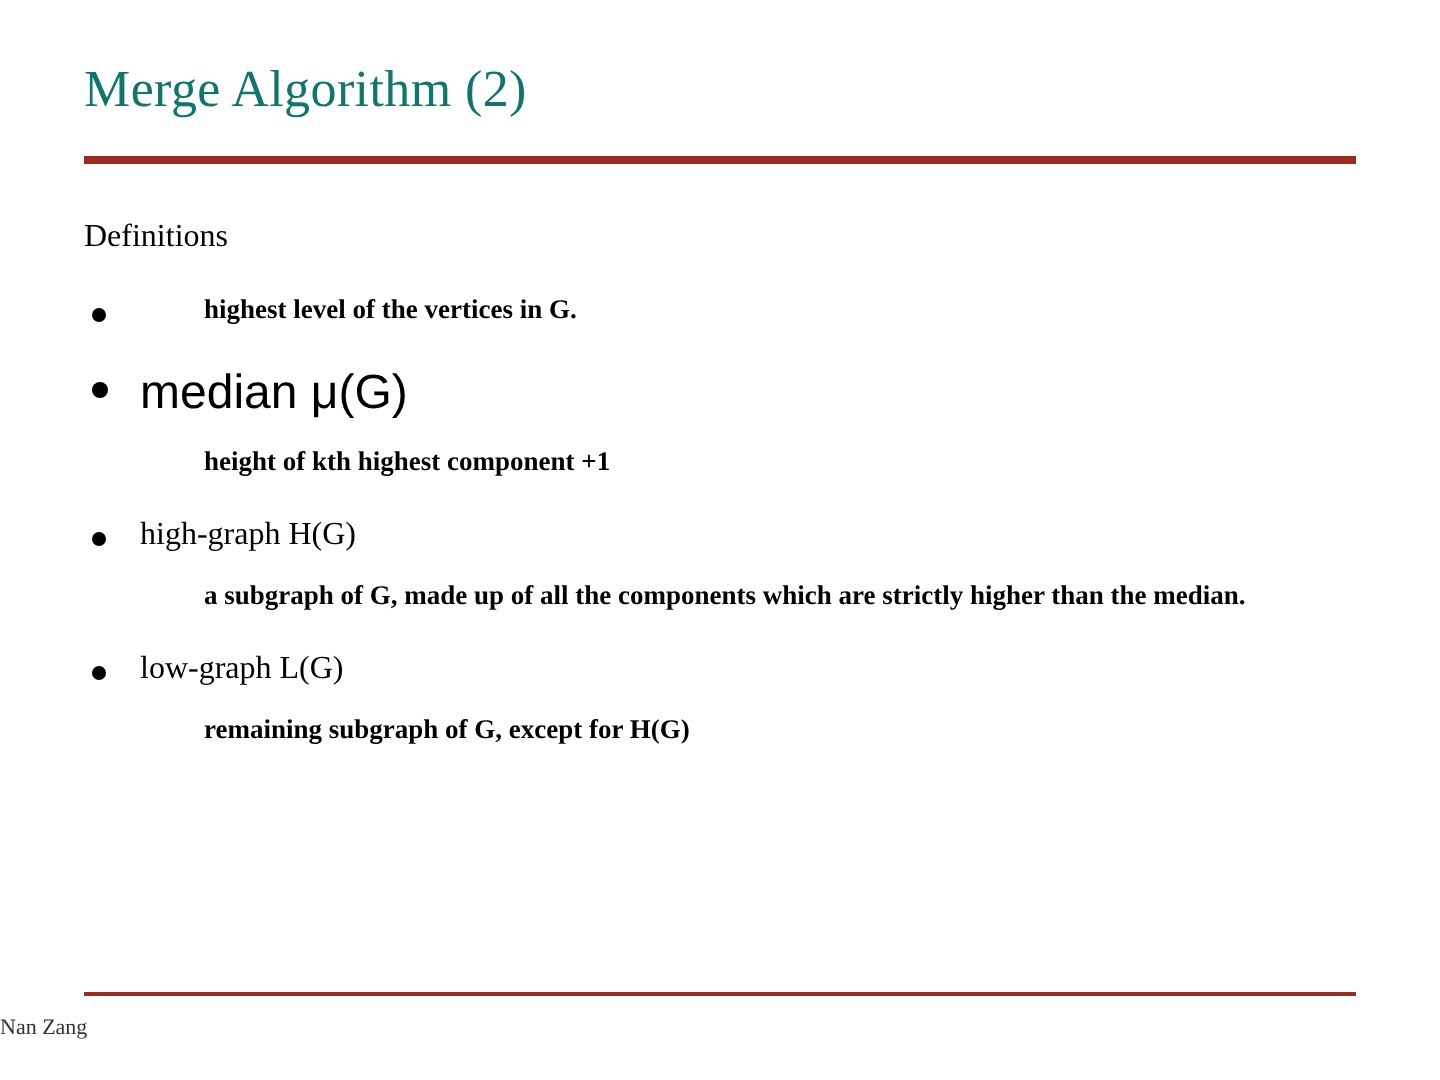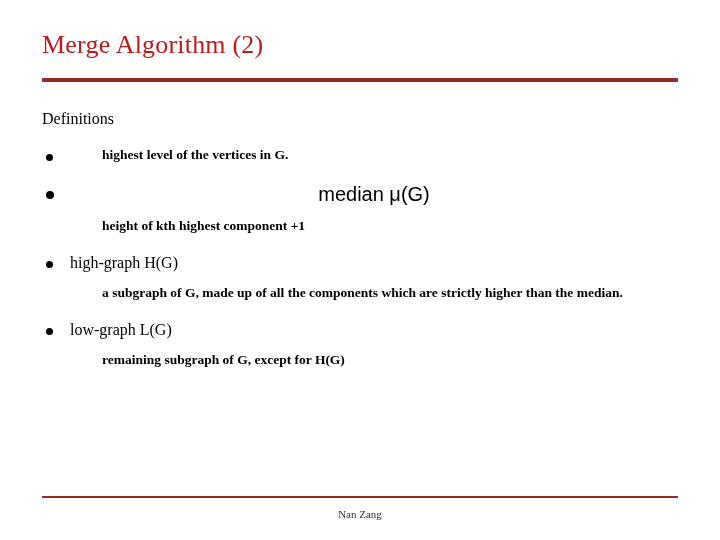--- a/index.html
+++ b/index.html
@@ -16,21 +16,21 @@
     position: relative;
     width: 720px;
     height: 540px;
     box-sizing: border-box;
   }
   .title {
     position: absolute;
     left: 42px;
     top: 30px;
     font-size: 26px;
-    color: #b91c1c;
+    color: #0f766e;
     font-weight: normal;
     letter-spacing: 0.2px;
   }
   .hr {
     position: absolute;
     left: 42px;
     top: 78px;
     width: 636px;
     height: 4px;
     background: #9c2b1f;
@@ -63,42 +63,41 @@
     width: 7px;
     height: 7px;
     background: #000;
     border-radius: 50%;
   }
   .term-sm {
     font-size: 16px;
     line-height: 1.3;
   }
   .term-lg {
-    font-size: 20px;
+    font-size: 24px;
     line-height: 1.25;
     font-family: Arial, Helvetica, sans-serif;
-    text-align: center;
   }
   ul.bullets > li.big::before {
     top: 0.55em;
     width: 8px;
     height: 8px;
   }
   .desc {
     font-weight: bold;
     font-size: 13.5px;
     margin: 10px 0 18px 32px;
     line-height: 1.35;
   }
   .footer {
     position: absolute;
     left: 0;
     right: 0;
     bottom: 20px;
-    text-align: center;
+    text-align: left;
     font-size: 11px;
     color: #333;
   }
   .bottom-rule {
     position: absolute;
     left: 42px;
     bottom: 42px;
     width: 636px;
     height: 2px;
     background: #9c2b1f;

